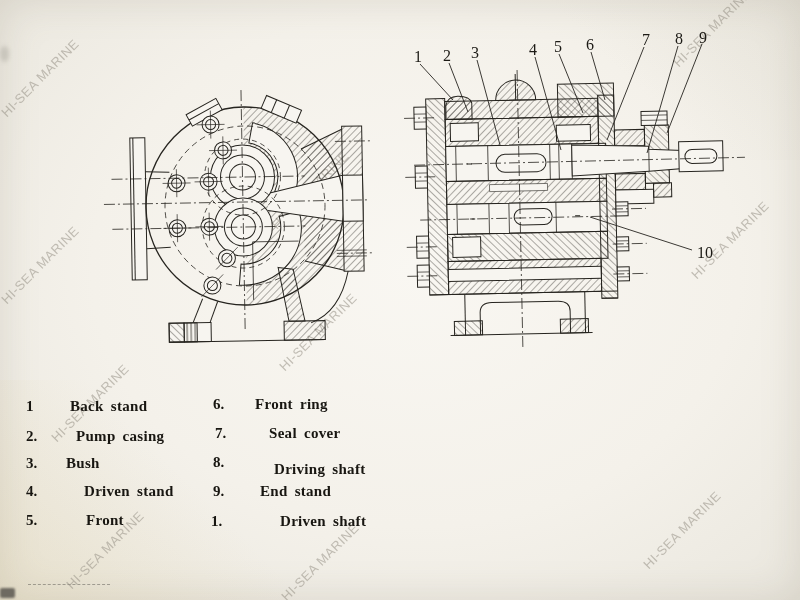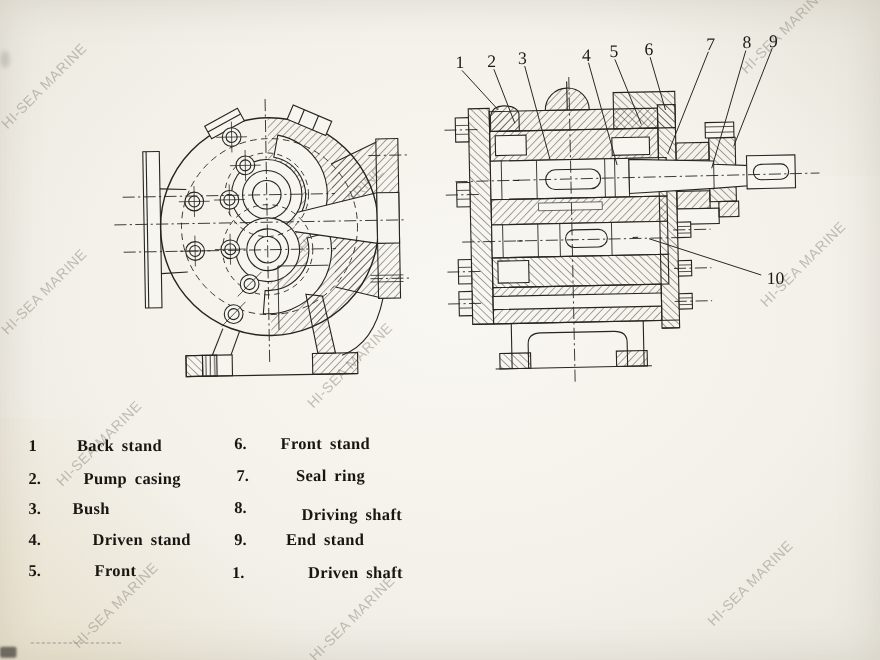--- a/index.html
+++ b/index.html
@@ -336,23 +336,23 @@
     <span class="leg num" style="left:26px;top:428px">2.</span>
     <span class="leg lab" style="left:76px;top:428px">Pump casing</span>
     <span class="leg num" style="left:26px;top:455px">3.</span>
     <span class="leg lab" style="left:66px;top:455px">Bush</span>
     <span class="leg num" style="left:26px;top:483px">4.</span>
     <span class="leg lab" style="left:84px;top:483px">Driven stand</span>
     <span class="leg num" style="left:26px;top:512px">5.</span>
     <span class="leg lab" style="left:86px;top:512px">Front</span>
 
     <span class="leg num" style="left:213px;top:396px">6.</span>
-    <span class="leg lab" style="left:255px;top:396px">Front stand</span>
+    <span class="leg lab" style="left:255px;top:396px">Front ring</span>
     <span class="leg num" style="left:215px;top:425px">7.</span>
-    <span class="leg lab" style="left:269px;top:425px">Seal ring</span>
+    <span class="leg lab" style="left:269px;top:425px">Seal cover</span>
     <span class="leg num" style="left:213px;top:454px">8.</span>
     <span class="leg lab" style="left:274px;top:461px">Driving shaft</span>
     <span class="leg num" style="left:213px;top:483px">9.</span>
     <span class="leg lab" style="left:260px;top:483px">End stand</span>
     <span class="leg num" style="left:211px;top:513px">1.</span>
     <span class="leg lab" style="left:280px;top:513px">Driven shaft</span>
   </div>
 
 </div>
 

